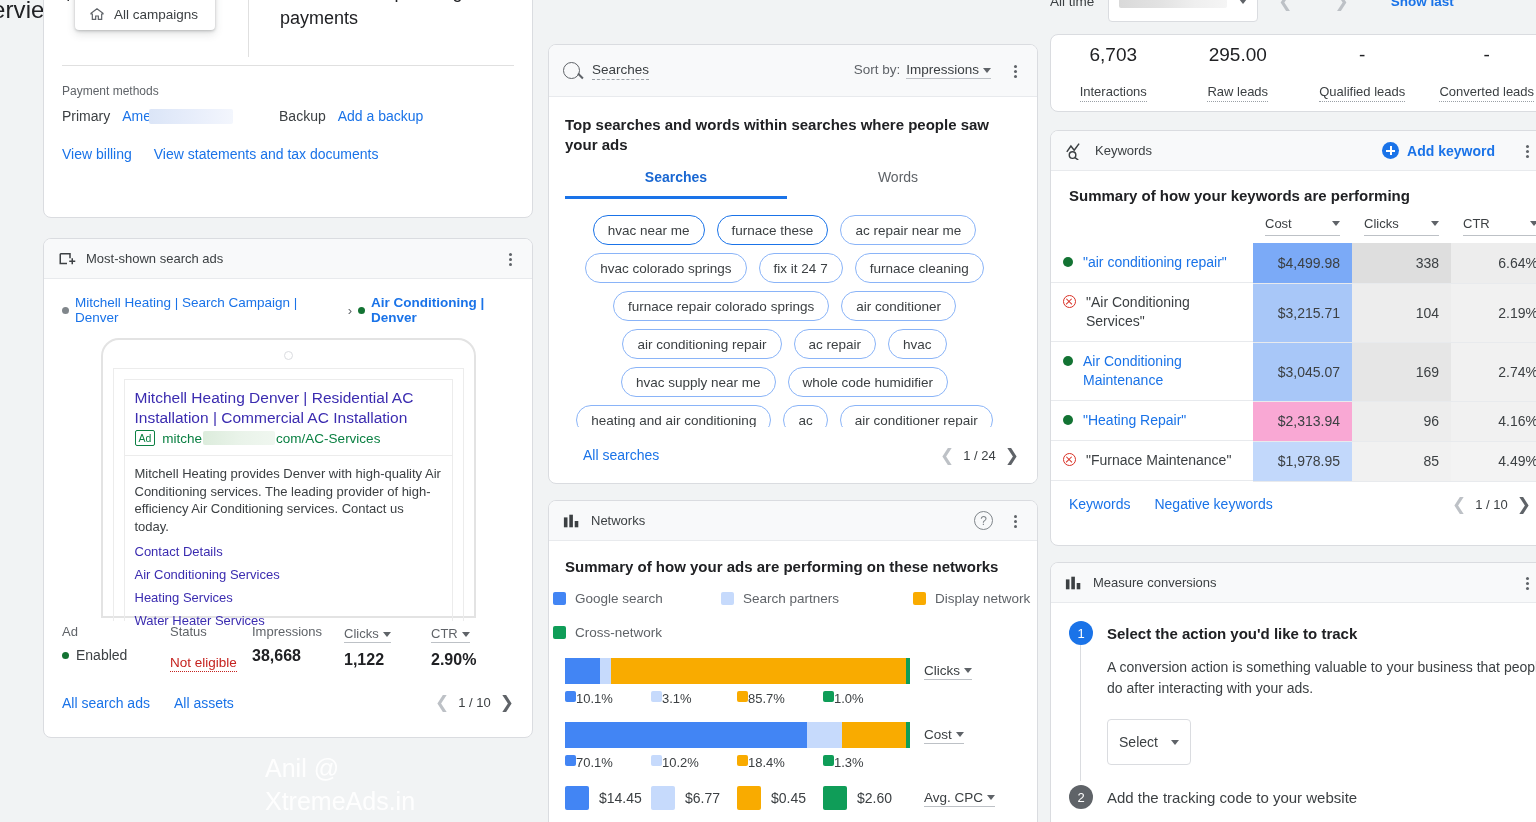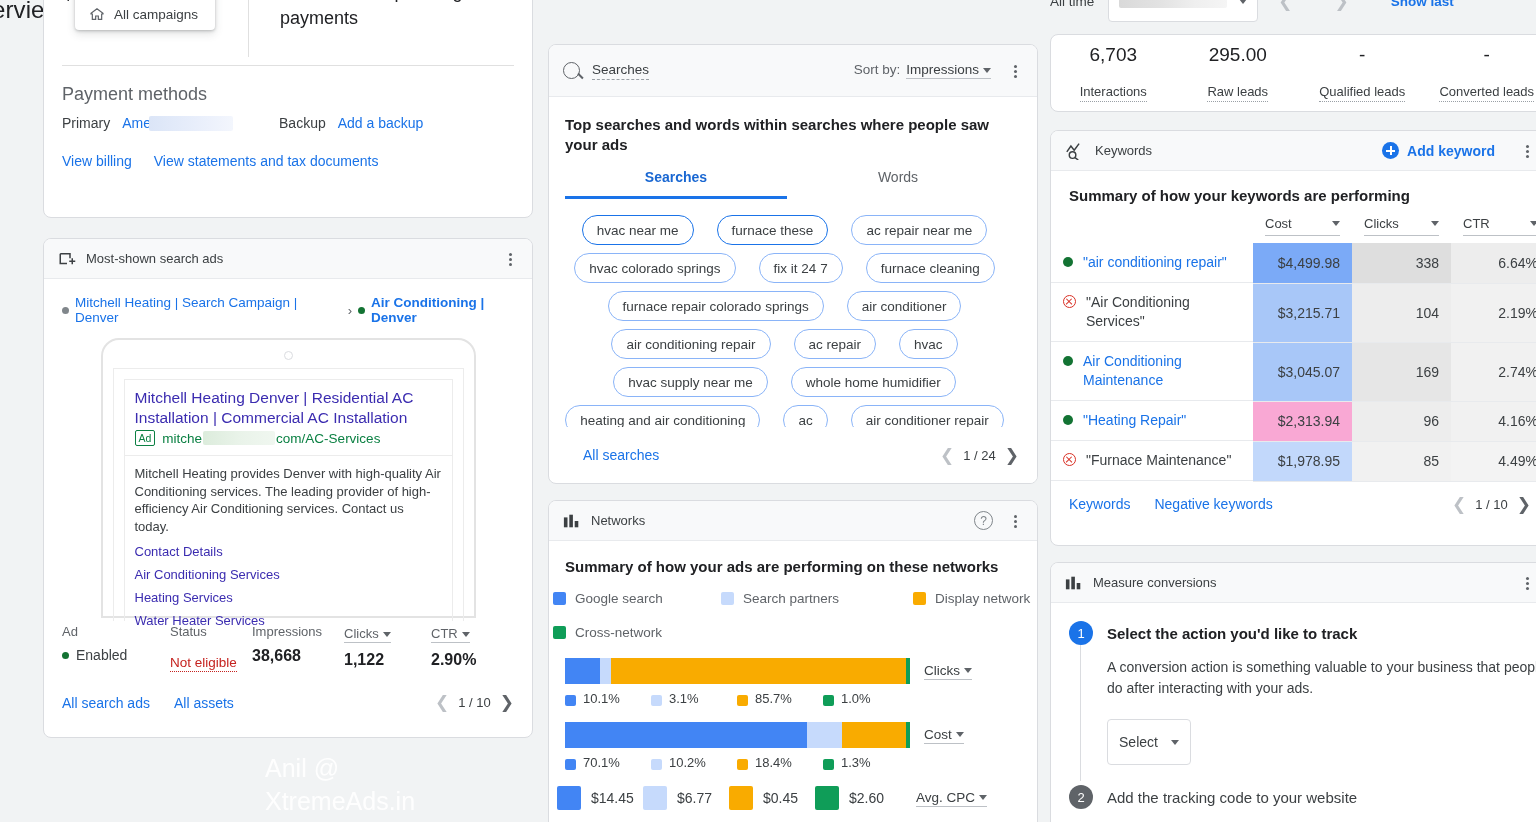--- a/index.html
+++ b/index.html
@@ -72,21 +72,21 @@
   .campaign-pop .lbl { font-size: 13.5px; color: #3c4043; }
 
   
   #billing-card { left: 43px; top: -36px; width: 490px; height: 254px; }
   .bill-top { display: flex; padding: 14px 0 0 0; height: 92px; }
   .bill-col-l { width: 204px; padding-left: 18px; }
   .bill-col-r { flex: 1; padding-left: 31px; border-left: 1px solid #e0e0e0; }
   .bill-amount { font-size: 22px; color: #202124; }
   .bill-msg { font-size: 18px; color: #202124; line-height: 26px; }
   .bill-div { height: 1px; background: #e0e0e0; margin: 8px 18px 0 18px; }
-  .pm-label { font-size: 18px; color: #5f6368; padding: 18px 0 0 18px; }
+  .pm-label { font-size: 12px; color: #5f6368; padding: 18px 0 0 18px; }
   .pm-row { display: flex; align-items: center; padding: 10px 0 0 18px; font-size: 14px; }
   .pm-row .k { color: #3c4043; margin-right: 12px; }
   .redact {
     display: inline-block; height: 15px; border-radius: 2px;
     background: linear-gradient(90deg,#dbe5f7,#e8eefb 55%,#f3f6fd);
     vertical-align: middle;
   }
   .bill-links { display: flex; gap: 22px; padding: 22px 0 0 18px; font-size: 14px; }
 
   
@@ -160,21 +160,21 @@
     transform: rotate(45deg); right:-5px; bottom:1px; }
   .dashed { border-bottom: 1px dashed #9aa0a6; padding-bottom: 2px; font-size: 13.5px; color: #3c4043; }
   .sortby { margin-left: auto; display: flex; align-items: baseline; gap: 6px; font-size: 13.5px; color: #5f6368; }
   .sortval { color: #3c4043; border-bottom: 1px solid #bdc1c6; padding-bottom: 1px; }
 
   .sec-title { font-size: 15px; color: #202124; font-weight: bold; line-height: 20px; padding: 18px 22px 0 16px; }
   .tabs { display: flex; margin-top: 14px; padding: 0 16px; }
   .tab { width: 222px; text-align: center; font-size: 14px; color: #5f6368; padding-bottom: 11px; cursor: pointer; }
   .tab.active { color: #1967d2; font-weight: bold; border-bottom: 3px solid #1a73e8; }
 
-  .chips { display: flex; flex-wrap: wrap; justify-content: center; gap: 8px 23px;
+  .chips { display: flex; flex-wrap: wrap; justify-content: center; gap: 8px 12px;
            padding: 16px 31px 0 14px; height: 240px; overflow: hidden; align-content: flex-start; }
   .chip {
     border: 1px solid #8ab4f8; border-radius: 18px; padding: 0 14px;
     height: 30px; line-height: 29px; font-size: 13.5px; color: #3c4043;
     white-space: nowrap; cursor: pointer; background: #fff;
   }
   .chip.strong { border-color: #1a73e8; }
   .searches-foot { position: absolute; left: 16px; right: 0; bottom: 0; height: 56px;
     background: #fff; display: flex; align-items: center; padding: 0 18px; font-size: 14px; }
 
@@ -185,23 +185,23 @@
   .legend .li:nth-child(1){ width: 168px; }
   .legend .li:nth-child(2){ width: 192px; }
   .legend .sw { width: 13px; height: 13px; border-radius: 2px; flex: 0 0 13px; }
 
   .bar-block { padding: 0 16px; margin-top: 18px; }
   .bar-row { display: flex; align-items: center; gap: 14px; }
   .bar { height: 26px; display: flex; flex: 0 0 345px; overflow: hidden; }
   .bar span { display: block; height: 100%; }
   .bar-name { font-size: 13.5px; color: #3c4043; border-bottom: 1px solid #bdc1c6; padding-bottom: 1px; }
   .vals { display: flex; margin-top: 7px; }
-  .vals .v { display: flex; align-items: flex-end; gap: 7px; font-size: 13px; color: #3c4043; width: 86px; }
+  .vals .v { display: flex; align-items: flex-start; font-size: 13px; color: #3c4043; width: 86px; }
   .vals .sw { width: 11px; height: 11px; border-radius: 2px; flex: 0 0 11px; }
-  .cpc-row { display: flex; align-items: center; gap: 14px; padding: 0 8px; margin-top: 16px; }
+  .cpc-row { display: flex; align-items: center; gap: 14px; padding: 0 16px; margin-top: 16px; }
   .cpc-items { display: flex; flex: 0 0 345px; }
   .cpc-item { display: flex; align-items: center; gap: 10px; width: 86px; font-size: 14px; color: #3c4043; }
   .cpc-item .sw { width: 24px; height: 24px; border-radius: 2px; flex: 0 0 24px; }
 
   
   .topbar {
     position: absolute; left: 1050px; top: -16px; width: 500px; height: 34px;
     display: flex; align-items: center; gap: 14px; font-size: 13.5px; color: #3c4043;
   }
   .date-pill {
@@ -418,21 +418,21 @@
       <span class="chip">ac repair near me</span>
       <span class="chip">hvac colorado springs</span>
       <span class="chip">fix it 24 7</span>
       <span class="chip">furnace cleaning</span>
       <span class="chip">furnace repair colorado springs</span>
       <span class="chip">air conditioner</span>
       <span class="chip">air conditioning repair</span>
       <span class="chip">ac repair</span>
       <span class="chip">hvac</span>
       <span class="chip">hvac supply near me</span>
-      <span class="chip">whole home humidifier</span>
+      <span class="chip">whole code humidifier</span>
       <span class="chip">heating and air conditioning</span>
       <span class="chip">ac</span>
       <span class="chip">air conditioner repair</span>
 
     </div>
 
     <div class="searches-foot">
       <span class="link">All searches</span>
       <span class="pager">
         <span class="chev dim">❮</span>

